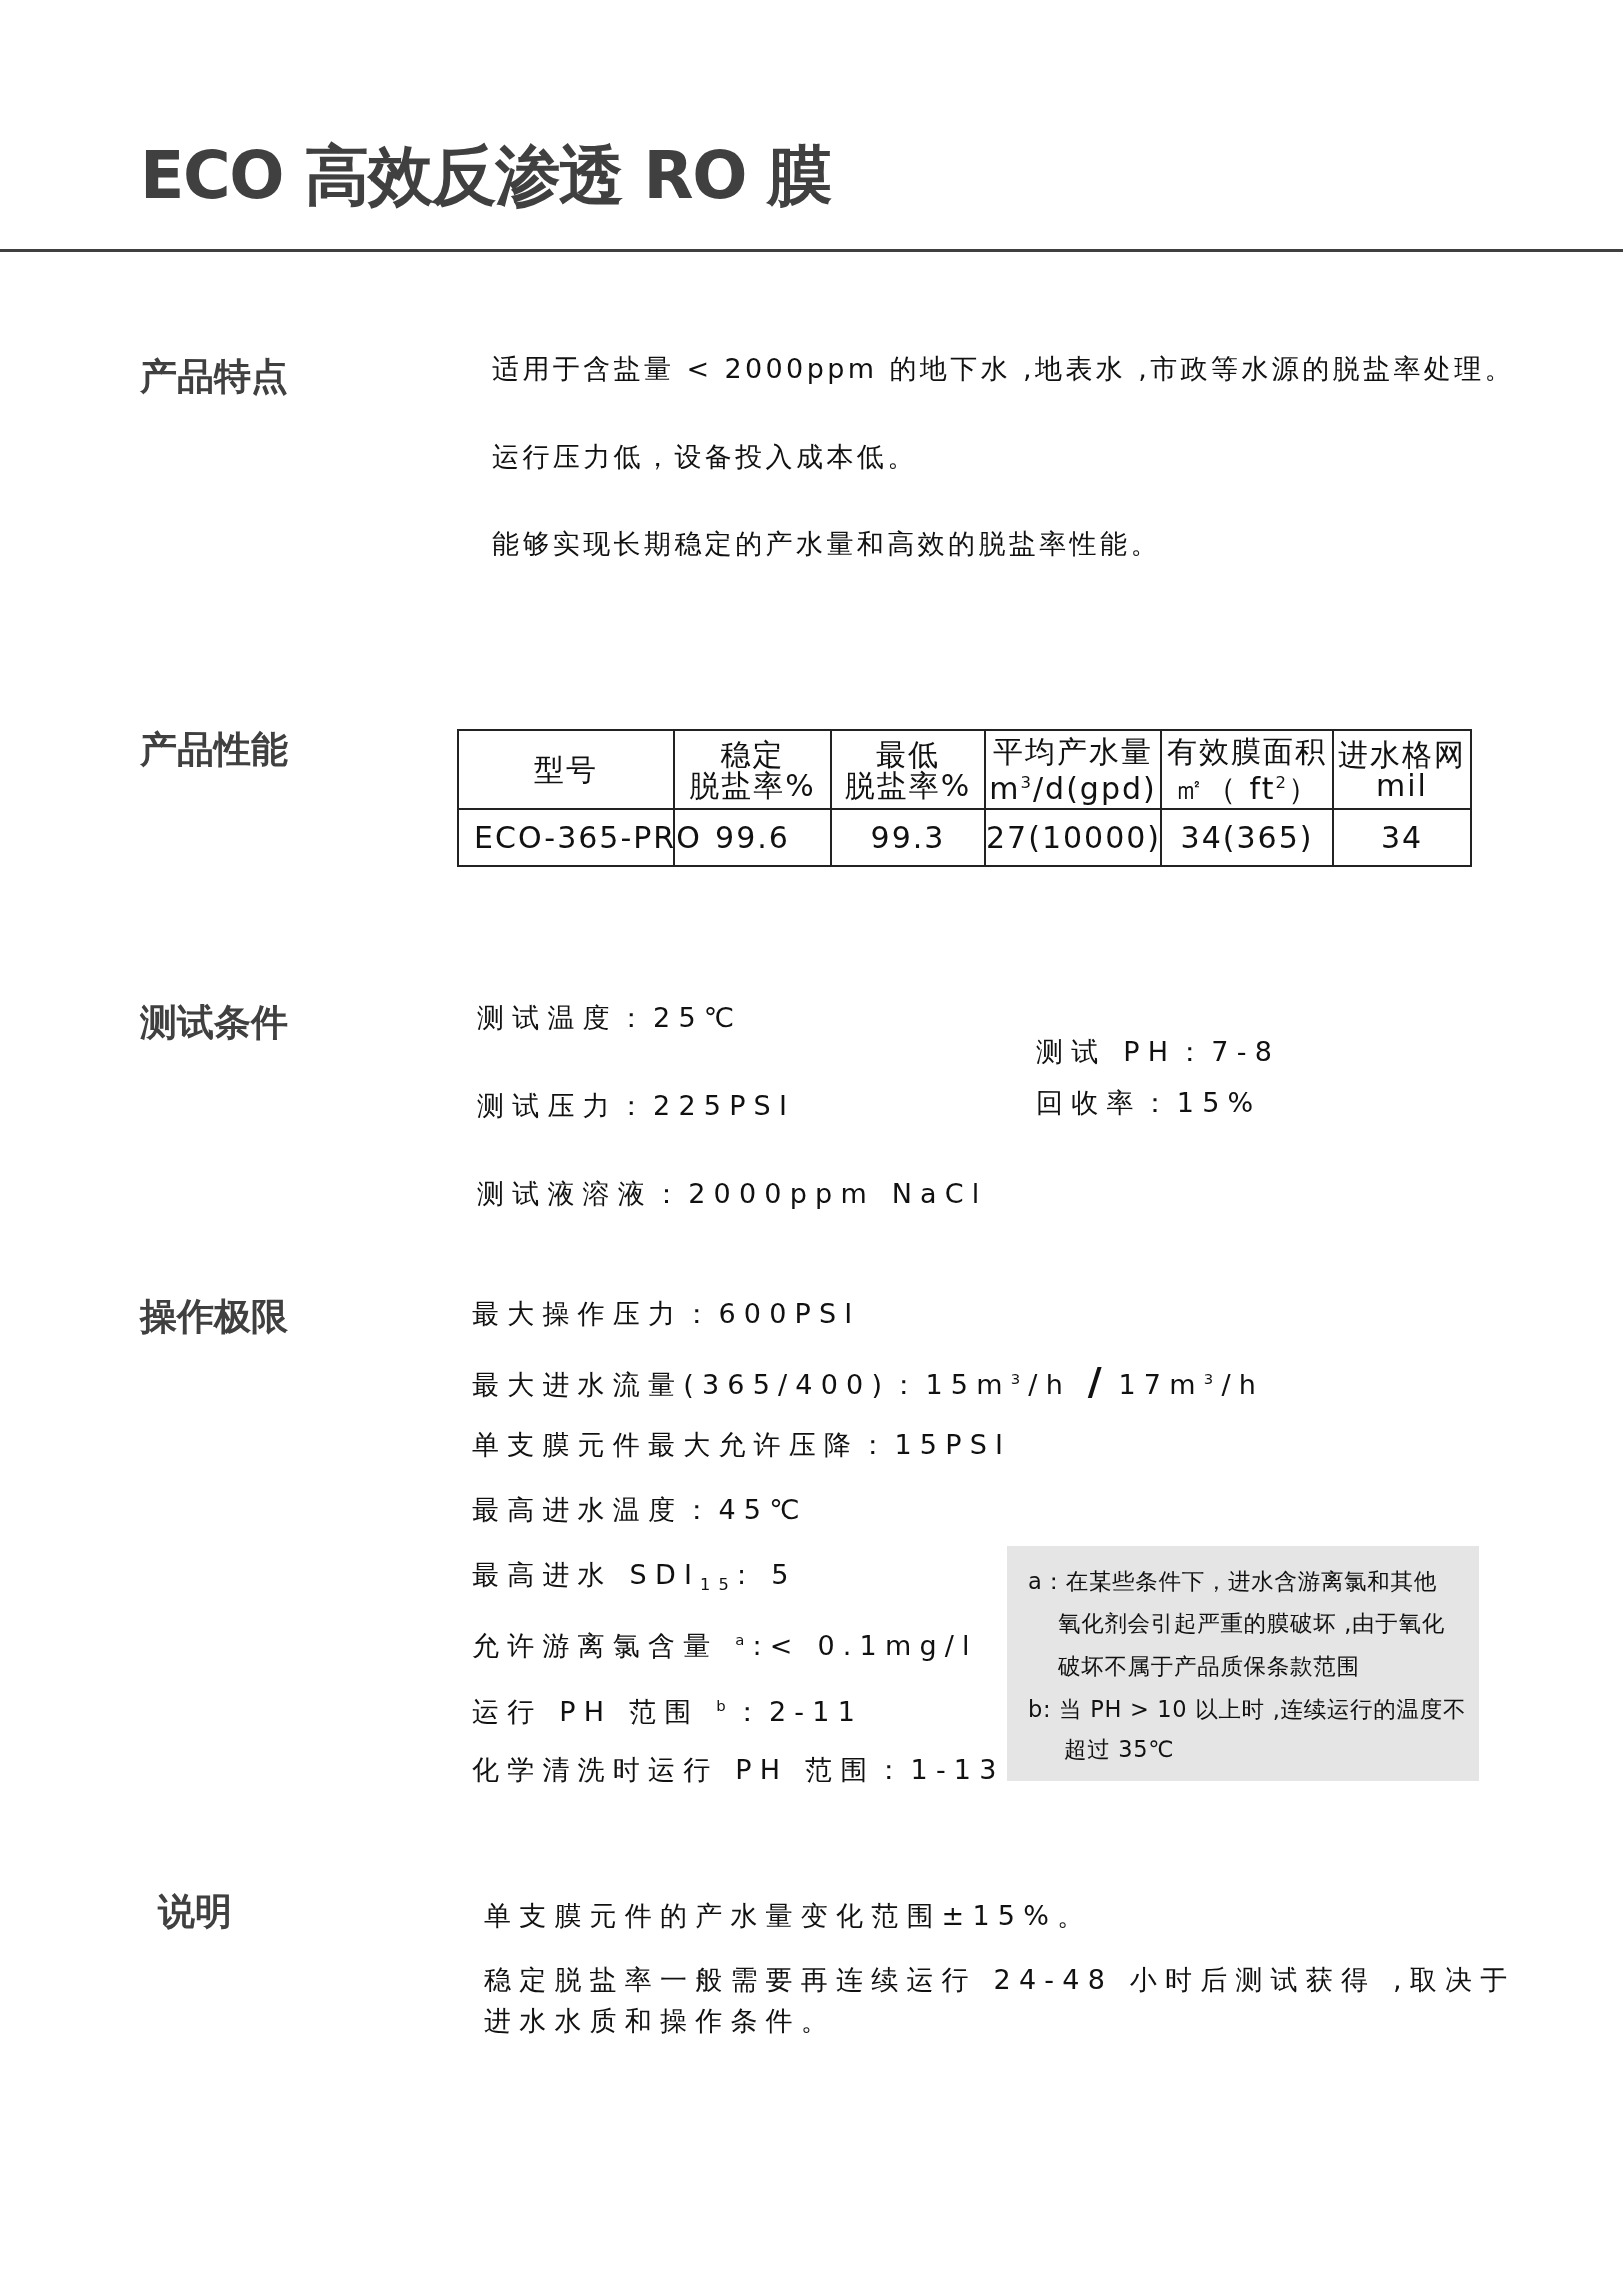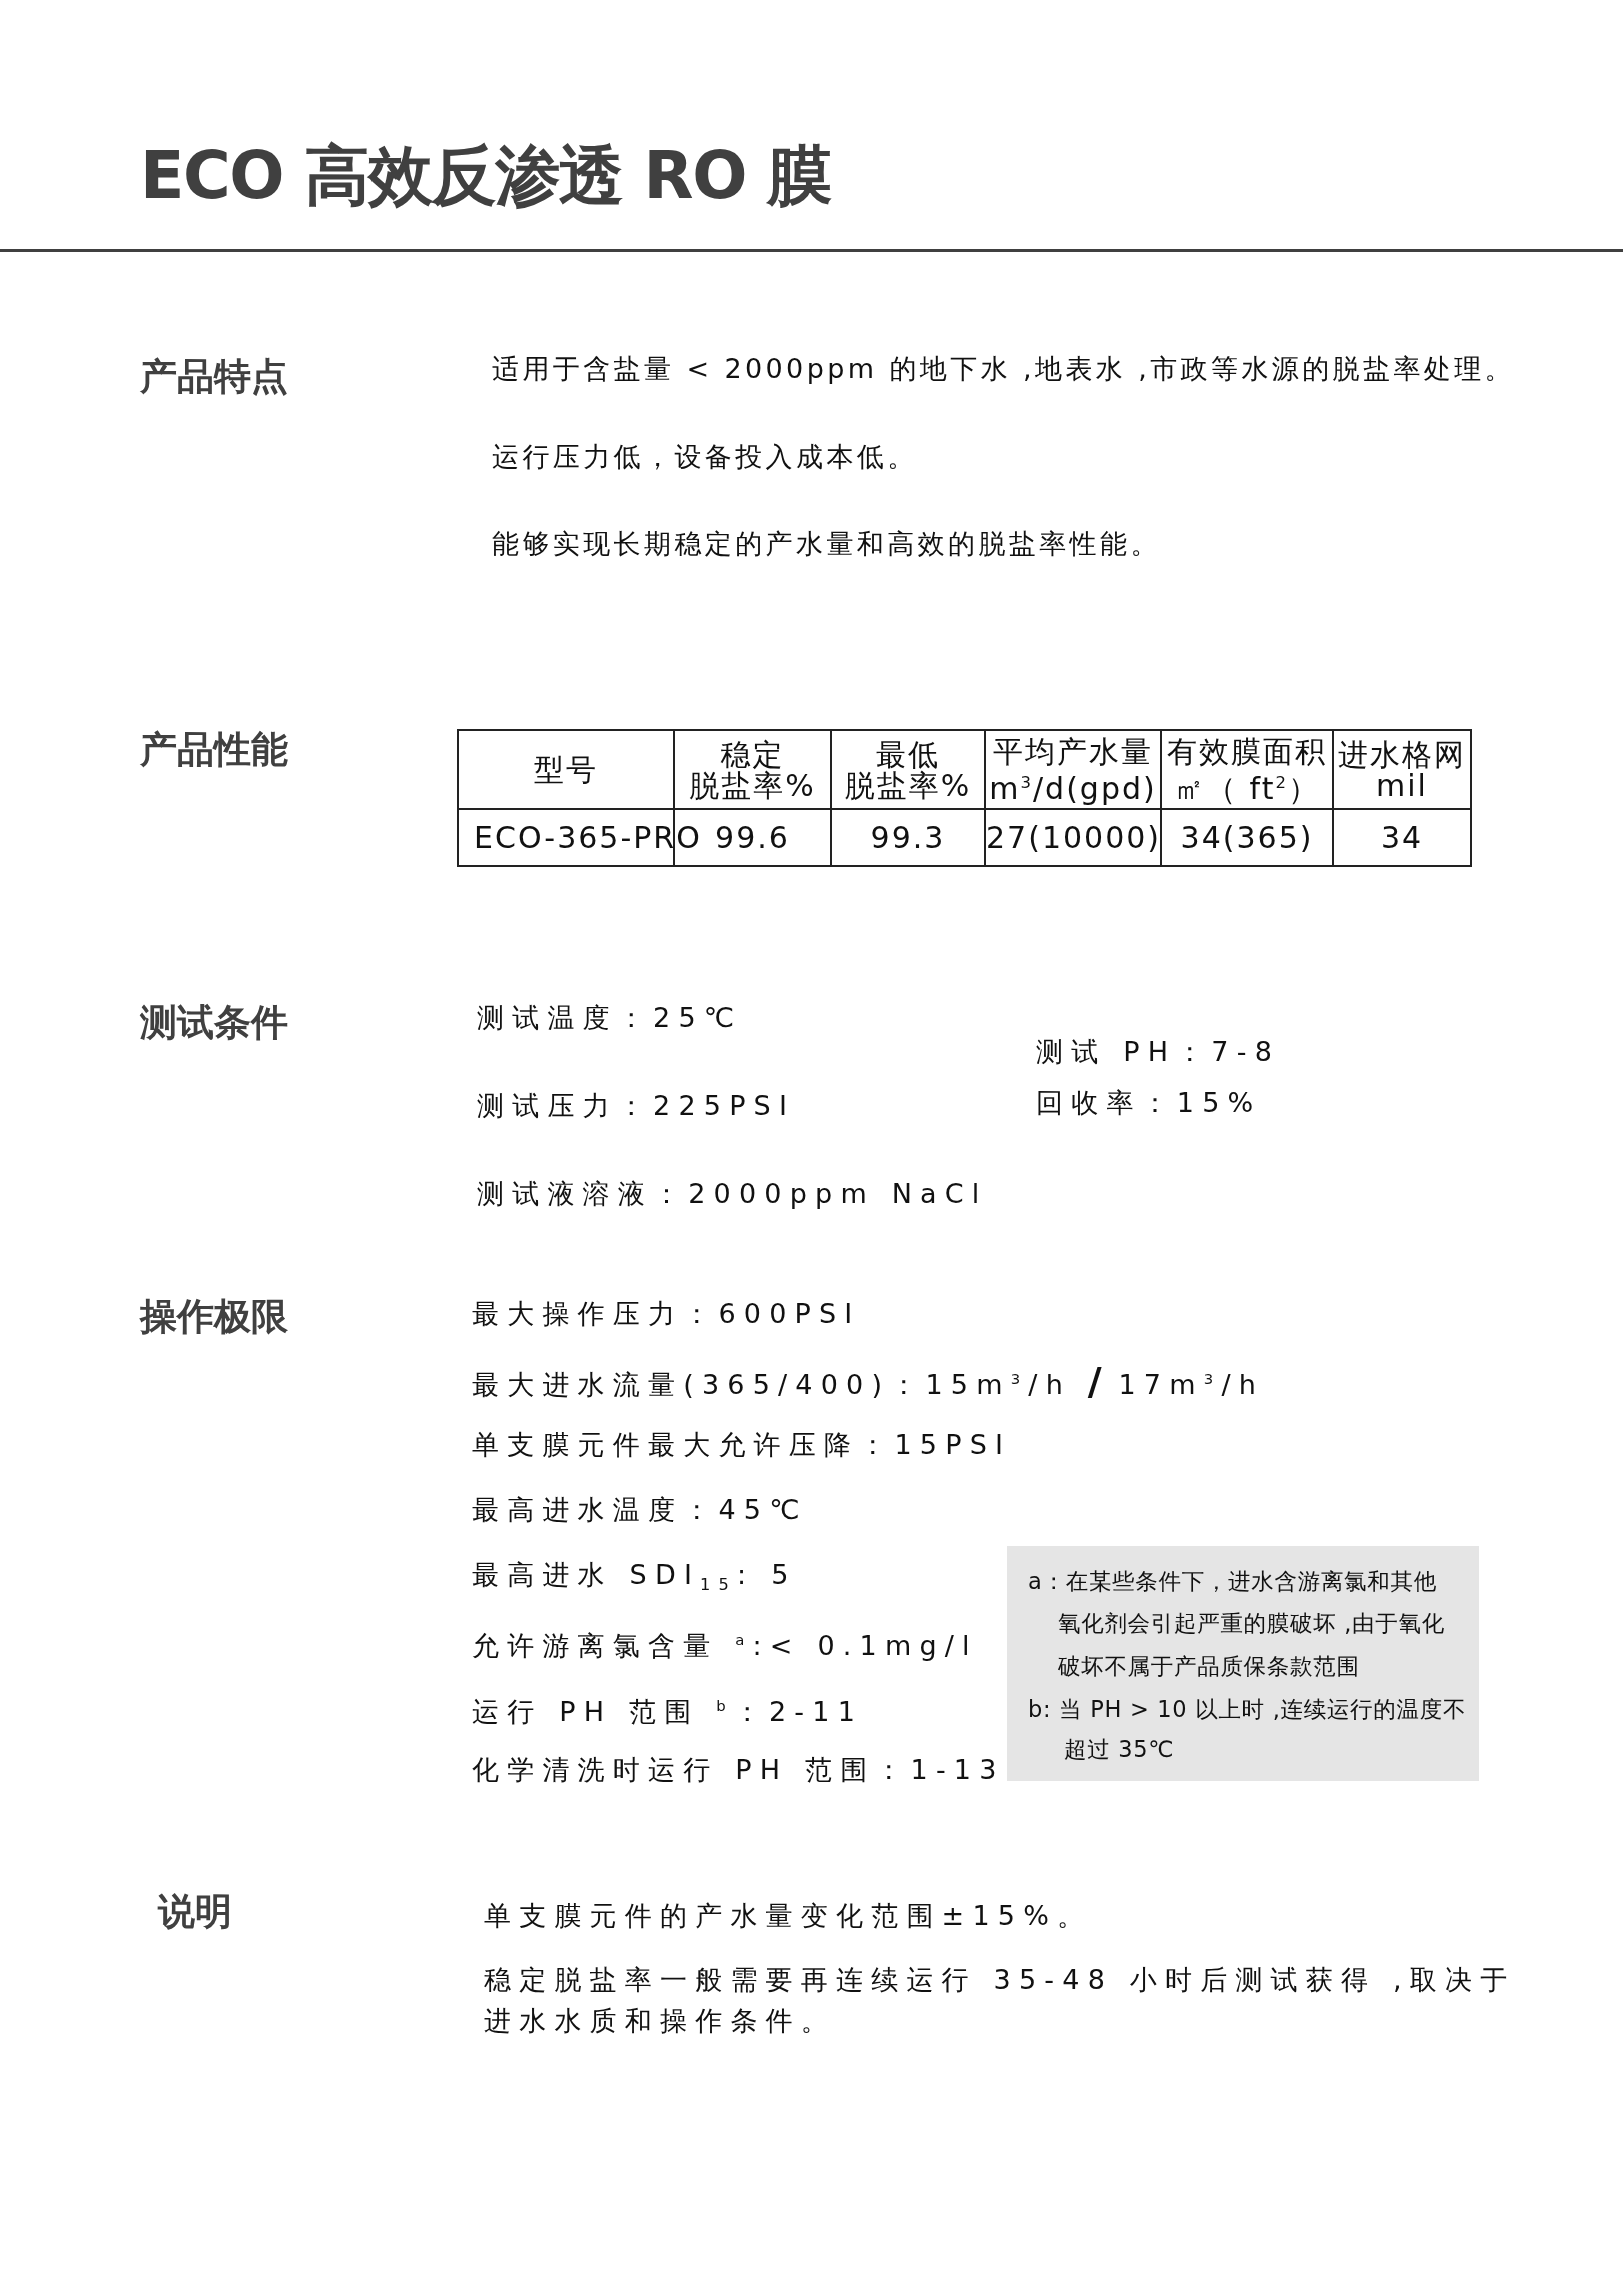--- a/index.html
+++ b/index.html
@@ -109,15 +109,15 @@
 
 <div class="abs note-box"></div>
 <div class="abs note-line" style="left:1028px; top:1568px;">a：在某些条件下，进水含游离氯和其他</div>
 <div class="abs note-line" style="left:1058px; top:1610px;">氧化剂会引起严重的膜破坏 ,由于氧化</div>
 <div class="abs note-line" style="left:1058px; top:1653px;">破坏不属于产品质保条款范围</div>
 <div class="abs note-line" style="left:1028px; top:1696px;">b:  当 PH &gt; 10 以上时 ,连续运行的温度不</div>
 <div class="abs note-line" style="left:1064px; top:1736px;">超过 35℃</div>
 
 <div class="abs sec-head" style="left:158px; top:1890px;">说明</div>
 <div class="abs body-line wide" style="left:484px; top:1897px;">单支膜元件的产水量变化范围±15%。</div>
-<div class="abs body-line wide" style="left:484px; top:1961px;">稳定脱盐率一般需要再连续运行 35-48 小时后测试获得 ,取决于</div>
+<div class="abs body-line wide" style="left:484px; top:1961px;">稳定脱盐率一般需要再连续运行 24-48 小时后测试获得 ,取决于</div>
 <div class="abs body-line wide" style="left:484px; top:2002px;">进水水质和操作条件。</div>
 
 
 </body></html>

